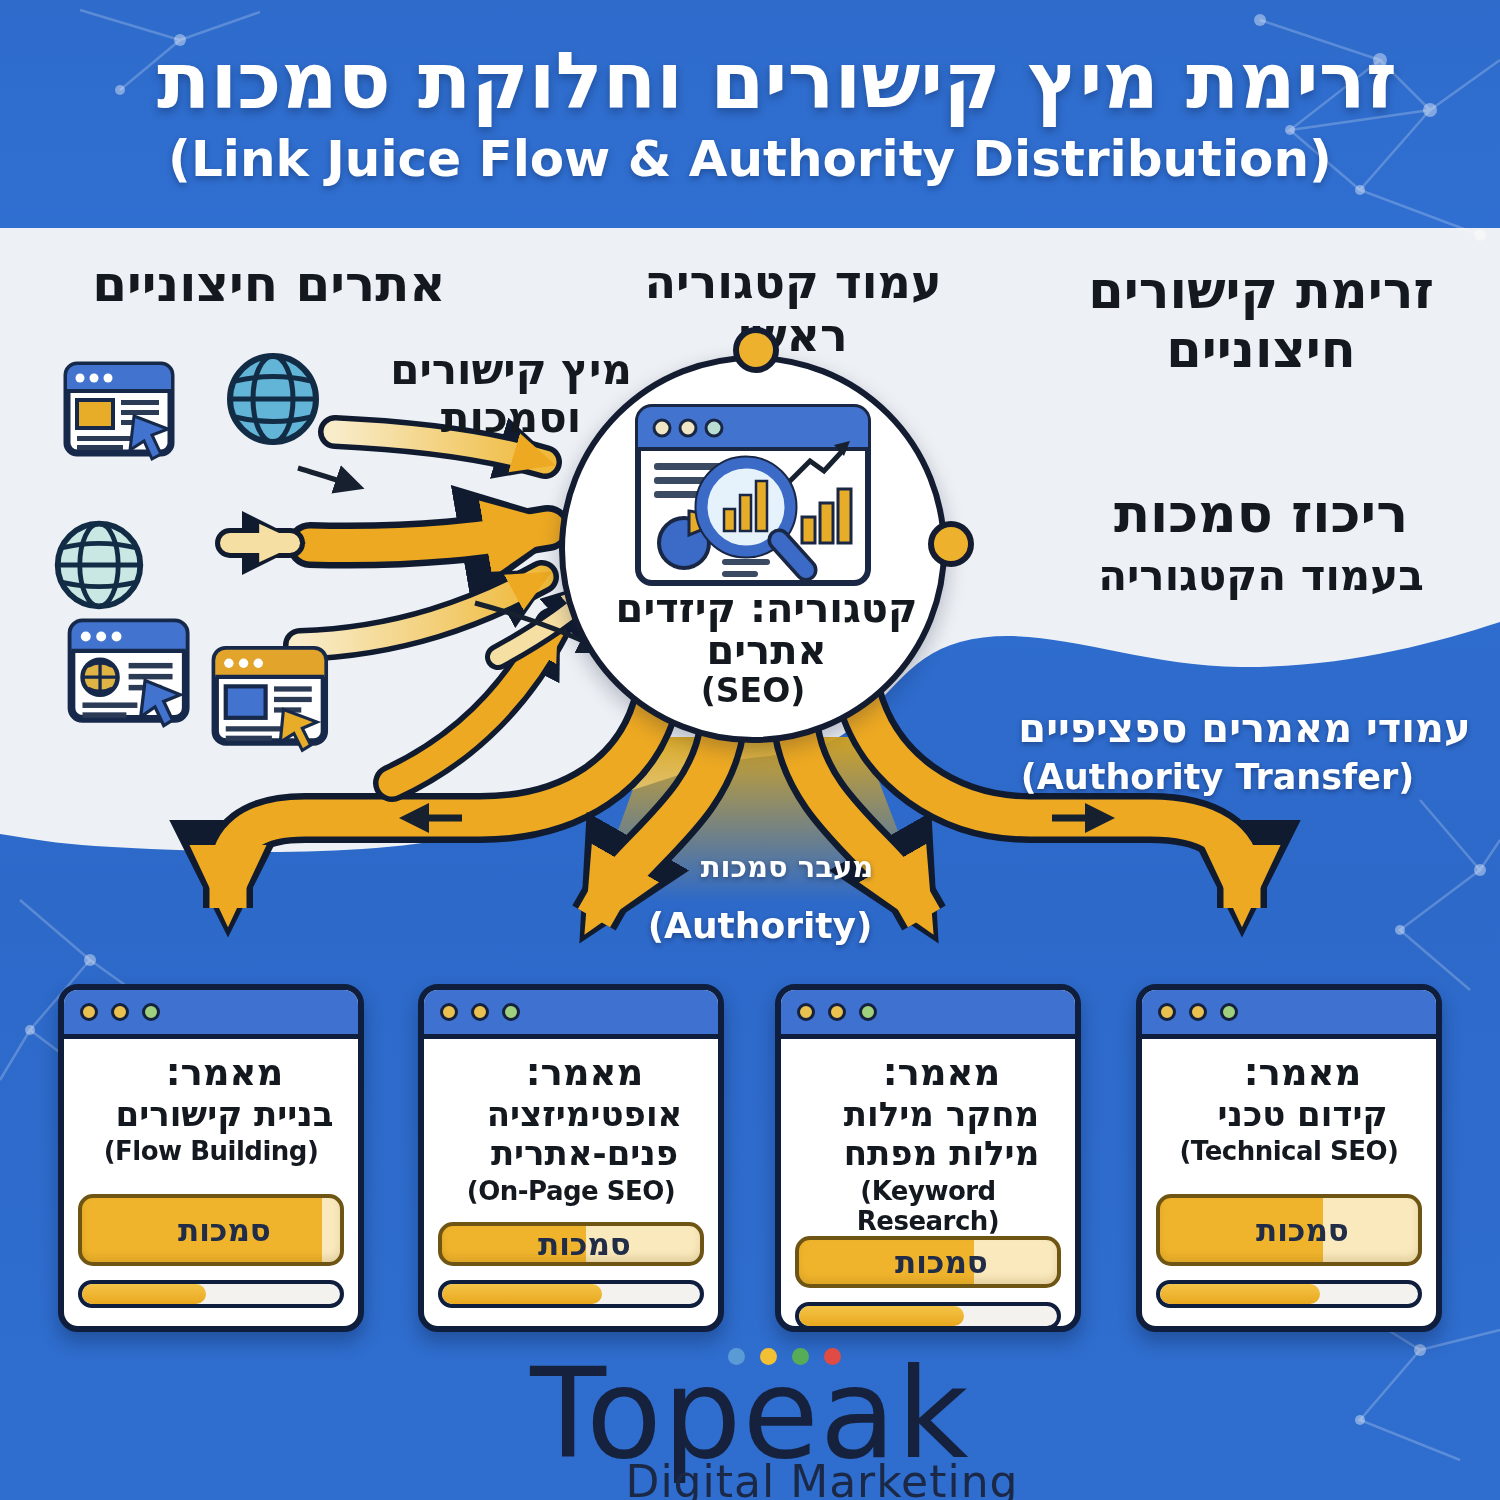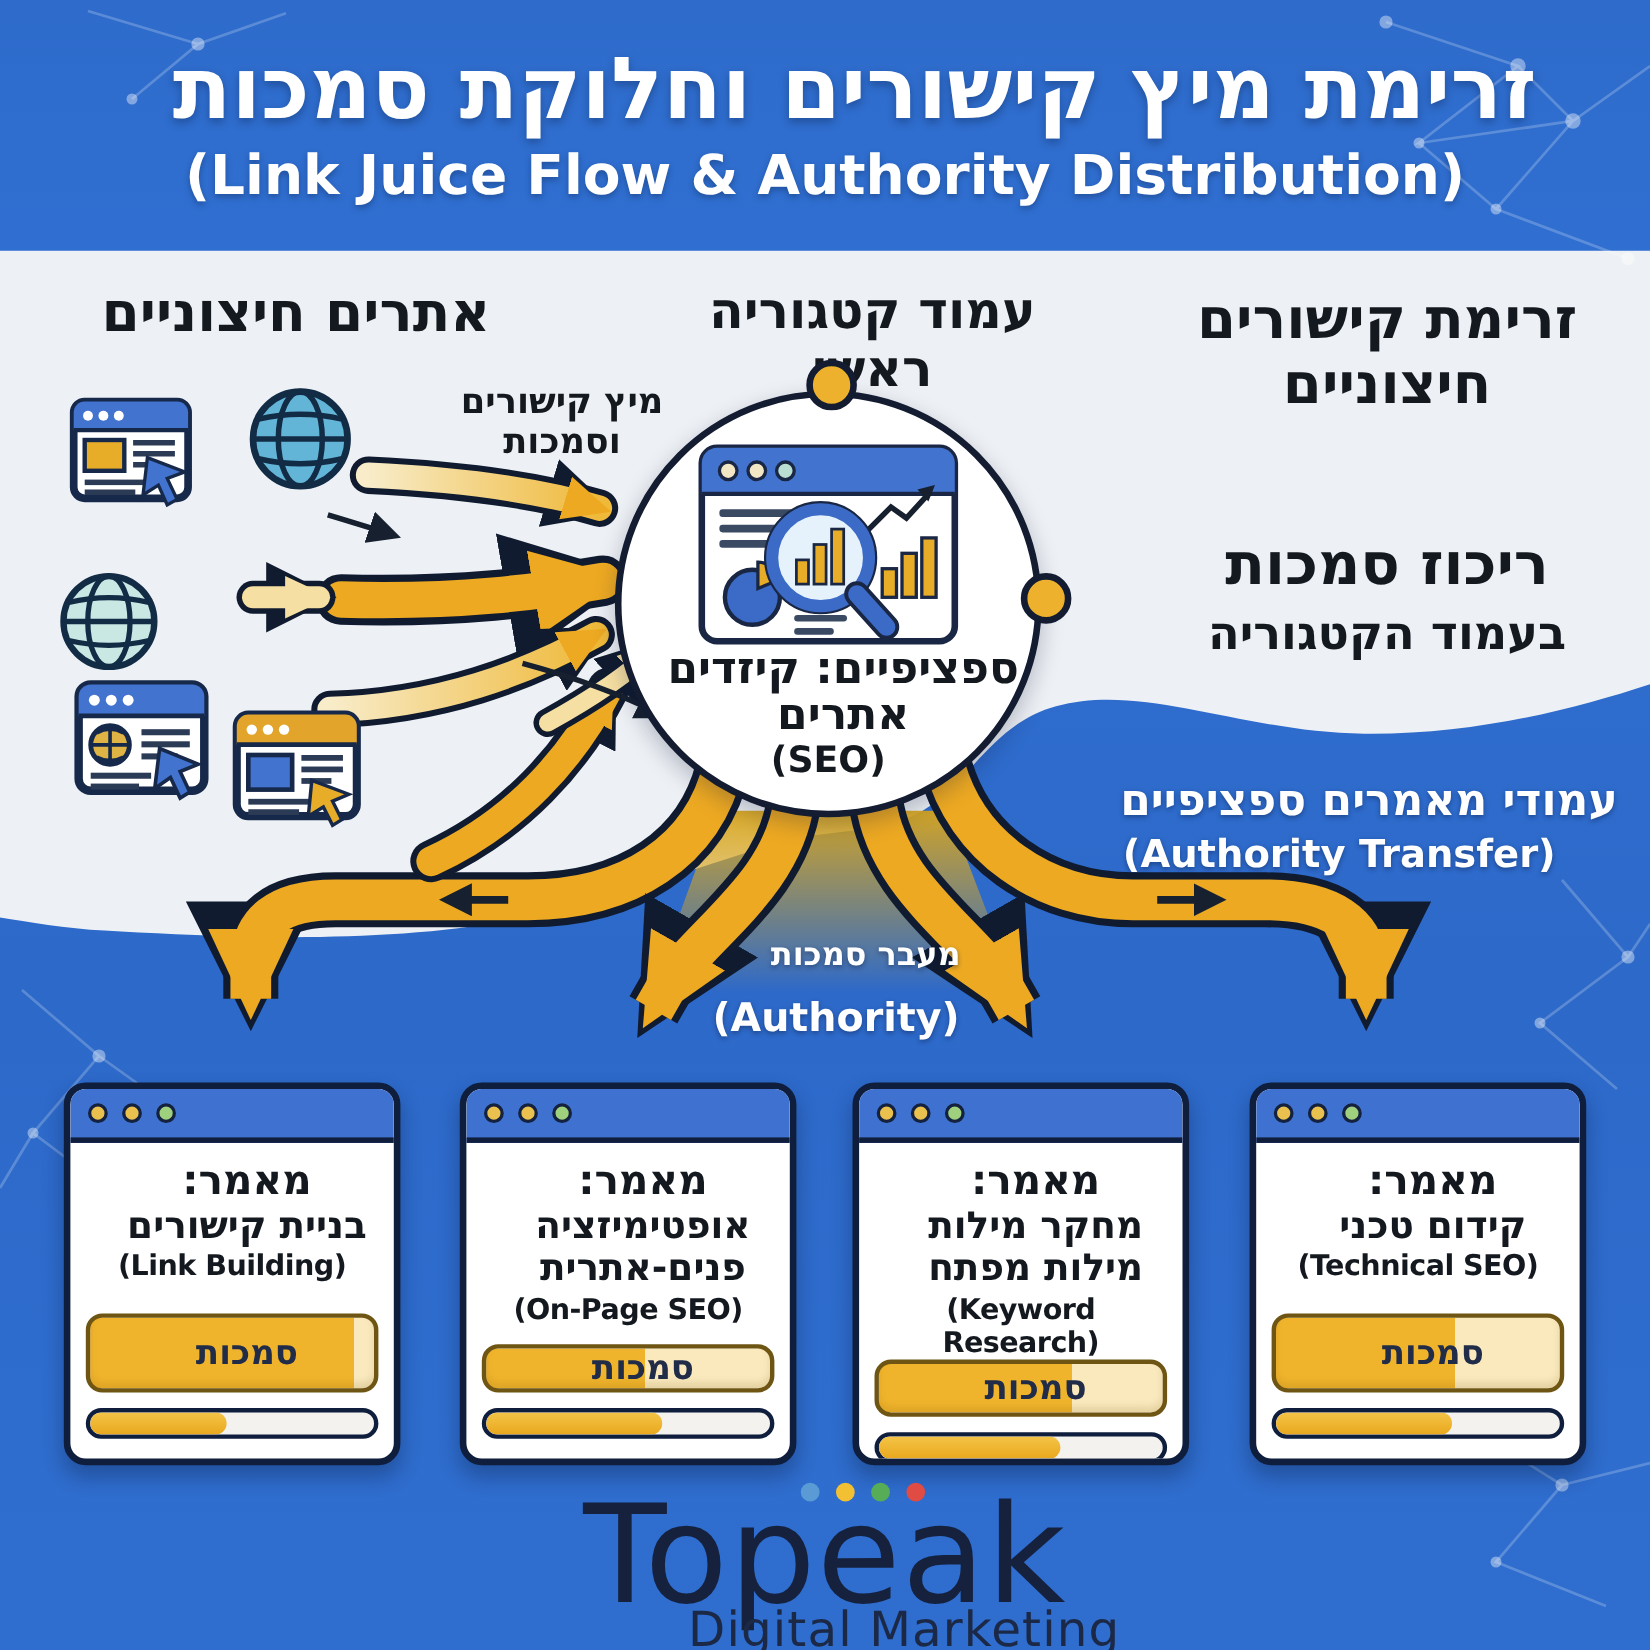--- a/index.html
+++ b/index.html
@@ -12,21 +12,21 @@
   .he{direction:rtl;unicode-bidi:isolate;padding-left:27px;}
   .bg-svg{position:absolute;left:0;top:0;width:1500px;height:1500px;}
   
   .banner-he{left:0;top:36px;width:100%;text-align:center;color:#ffffff;
     font-size:78px;font-weight:bold;letter-spacing:0;text-shadow:0 4px 8px rgba(10,25,60,.35);}
   .banner-en{left:0;top:130px;width:100%;text-align:center;color:#ffffff;
     font-size:50px;font-weight:bold;text-shadow:0 3px 6px rgba(10,25,60,.35);}
   
   .blk{color:#14181f;font-weight:bold;text-align:center;line-height:1.15;}
   .lbl-external{left:52px;top:256px;width:380px;font-size:50px;}
-  .lbl-juice{left:328px;top:346px;width:312px;font-size:32px;}
+  .lbl-juice{left:328px;top:346px;width:312px;font-size:42px;}
   .lbl-maincat{left:566px;top:256px;width:400px;font-size:46px;}
   .lbl-flow{left:1012px;top:262px;width:444px;font-size:51px;}
   .lbl-focus1{left:1012px;top:484px;width:444px;font-size:53px;}
   .lbl-focus2{left:1012px;top:552px;width:444px;font-size:42px;}
   
   .wht{color:#ffffff;font-weight:bold;text-align:center;line-height:1.2;
     text-shadow:0 2px 5px rgba(10,25,60,.45);}
   .lbl-articles{left:980px;top:704px;width:475px;font-size:40px;}
   .lbl-articles-sub{left:980px;top:756px;width:475px;font-size:35px;}
   .lbl-transfer{left:588px;top:850px;width:344px;font-size:29px;}
@@ -289,21 +289,21 @@
       <g>
         <circle cx="112" cy="104" r="50" fill="none" stroke="#1a2744" stroke-width="3"></circle>
         <circle cx="112" cy="104" r="44" fill="#e6f2fb" stroke="#3b6bc7" stroke-width="11"></circle>
         <rect x="90" y="106" width="11" height="22" fill="#e8ad28" stroke="#1a2744" stroke-width="2.5"></rect>
         <rect x="106" y="92" width="11" height="36" fill="#e8ad28" stroke="#1a2744" stroke-width="2.5"></rect>
         <rect x="122" y="78" width="11" height="50" fill="#e8ad28" stroke="#1a2744" stroke-width="2.5"></rect>
         <line x1="145" y1="137" x2="172" y2="167" stroke="#1a2744" stroke-width="23" stroke-linecap="round"></line>
         <line x1="145" y1="137" x2="172" y2="167" stroke="#3b6bc7" stroke-width="16" stroke-linecap="round"></line>
       </g>
     </svg>
-    <div class="circ-t1 he">ספציפיים: קיזדים</div>
+    <div class="circ-t1 he">קטגוריה: קיזדים</div>
     <div class="circ-t2 he">אתרים</div>
     <div class="circ-t3">(SEO)</div>
   </div>
   <div class="abs gold-dot gd-top"></div>
   <div class="abs gold-dot gd-right"></div>
 
   <div class="abs blk lbl-flow he">
     <span>זרימת קישורים</span><br>
     <span>חיצוניים</span>
   </div>
@@ -317,21 +317,21 @@
 
   <div class="abs card card-1" style="--fill: 93%; --progress: 48%;">
     <div class="card-header">
       <span class="card-dot cd1"></span>
       <span class="card-dot cd2"></span>
       <span class="card-dot cd3"></span>
     </div>
     <div class="card-body">
       <div class="card-prefix he">מאמר:</div>
       <div class="card-title he">בניית קישורים</div>
-      <div class="card-en">(Link Building)</div>
+      <div class="card-en">(Flow Building)</div>
       <div class="auth-btn">
           <span class="he">סמכות</span>
         </div>
       <div class="progress">
           <div class="progress-inner"></div>
         </div>
     </div>
   </div>
 
   <div class="abs card card-2" style="--fill: 56%; --progress: 62%;">

